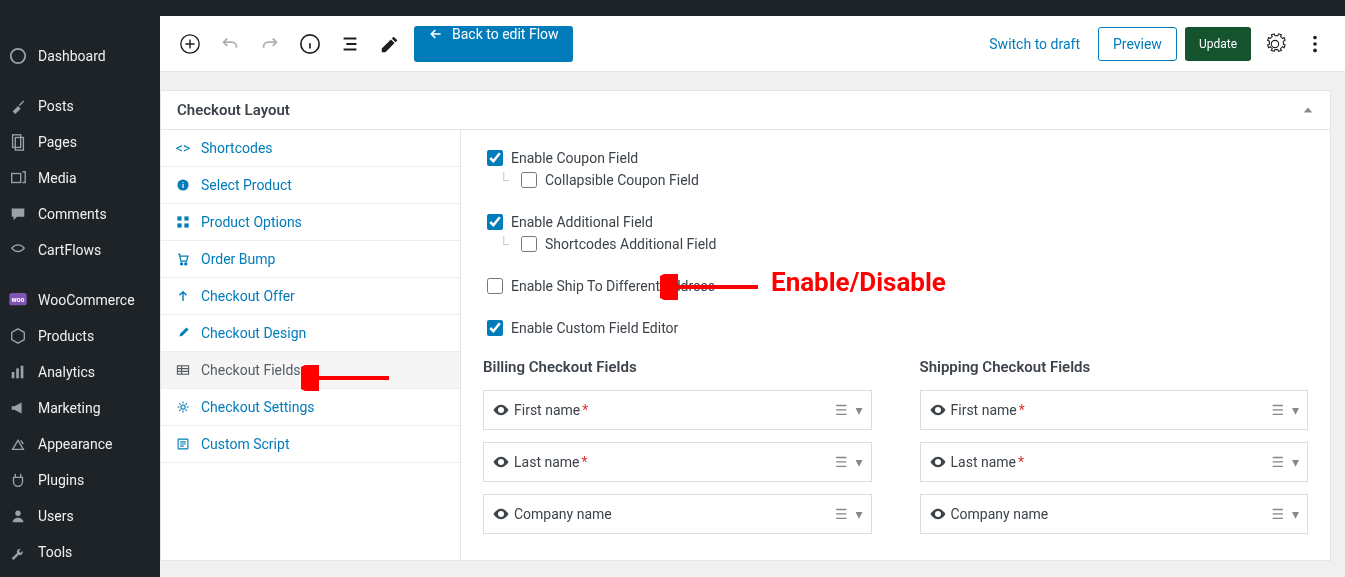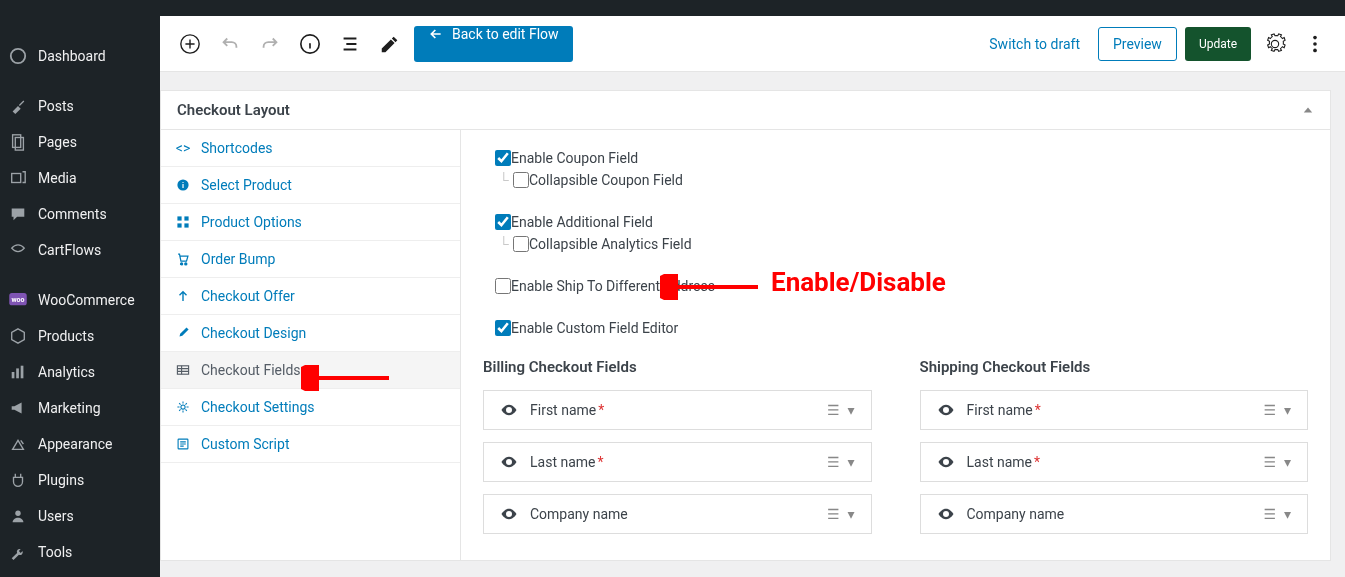--- a/index.html
+++ b/index.html
@@ -24,28 +24,28 @@
   .content { flex:1; background:#f0f0f1; padding:18px 0 0 0; overflow:hidden; }
   .panel { background:#fff; margin:0 14px 0 0; border:1px solid #e5e5e5; }
   .panel-head { display:flex; align-items:center; justify-content:space-between; padding:10px 16px; border-bottom:1px solid #e5e5e5; font-size:15px; font-weight:600; color:#3c434a;text-align:center; }
   .panel-body { display:flex; }
   .subnav { width:300px; border-right:1px solid #e5e5e5; }
   .subnav .snitem { display:flex; align-items:center; gap:10px; padding:10px 14px; border-bottom:1px solid #eee; font-size:14px; color:#007cba; cursor:pointer; }
   .subnav .snitem.active { background:#f5f5f5; color:#555d66; }
   .subnav .snitem .snico { width:16px; height:16px; display:flex; align-items:center; justify-content:center; color:#007cba; }
   .subnav .snitem.active .snico { color:#555d66; }
   .form-area { flex:1; padding:14px 22px; font-size:14px; color:#3c434a; position:relative; }
-  .chkrow { display:flex; align-items:center; gap:0; margin:6px 12px; }
+  .chkrow { display:flex; align-items:center; gap:8px; margin:6px 4px; }
   .chkrow.sub { margin-left:16px; }
   .subindent{ color:#c9c9c9; display:inline-block; width:14px; }
   input[type=checkbox]{ width:16px; height:16px; accent-color:#007cba; }
   .fields-two { display:flex; gap:48px; margin-top:22px; }
   .fields-col { flex:1; }
   .fields-col h4 { font-size:15px; font-weight:600; margin-bottom:14px; color:#3c434a; }
-  .fielditem { border:1px solid #ddd; display:flex; align-items:center; padding:10px 16px; margin-bottom:12px; gap:12px; }
+  .fielditem { border:1px solid #ddd; display:flex; align-items:center; padding:10px 8px; margin-bottom:12px; gap:4px; }
   .fielditem .req{ color:#d33; margin-left:2px; }
   .fielditem .right { margin-left:auto; display:flex; gap:8px; color:#888; }
   
   .anno1, .anno2 { position:absolute; pointer-events:none; }
   .anno1 { left:140px; top:235px; }
   .anno2 { left:199px; top:144px; }
   .anno-text { position:absolute; left:310px; top:137px; color:#ff0000; font-size:26px; font-weight:700; pointer-events:none; }
   svg { display:block; }
 </style>
 </head>
@@ -351,21 +351,21 @@
             <span>Collapsible Coupon Field</span>
           </div>
           <div style="height:14px"></div>
           <div class="chkrow">
             <input type="checkbox" checked="" style="">
             <span>Enable Additional Field</span>
           </div>
           <div class="chkrow sub">
             <span class="subindent">└</span>
             <input type="checkbox" style="">
-            <span>Collapsible Analytics Field</span>
+            <span>Shortcodes Additional Field</span>
           </div>
           <div style="height:14px"></div>
           <div class="chkrow">
             <input type="checkbox" style="">
             <span>Enable Ship To Different Address</span>
           </div>
           <div style="height:14px"></div>
           <div class="chkrow">
             <input type="checkbox" checked="" style="">
             <span>Enable Custom Field Editor</span>

